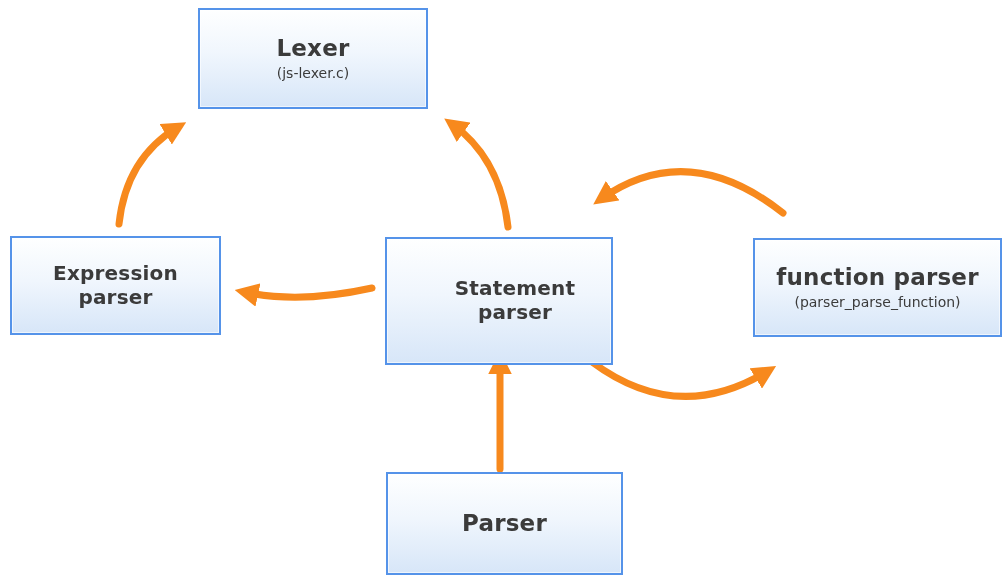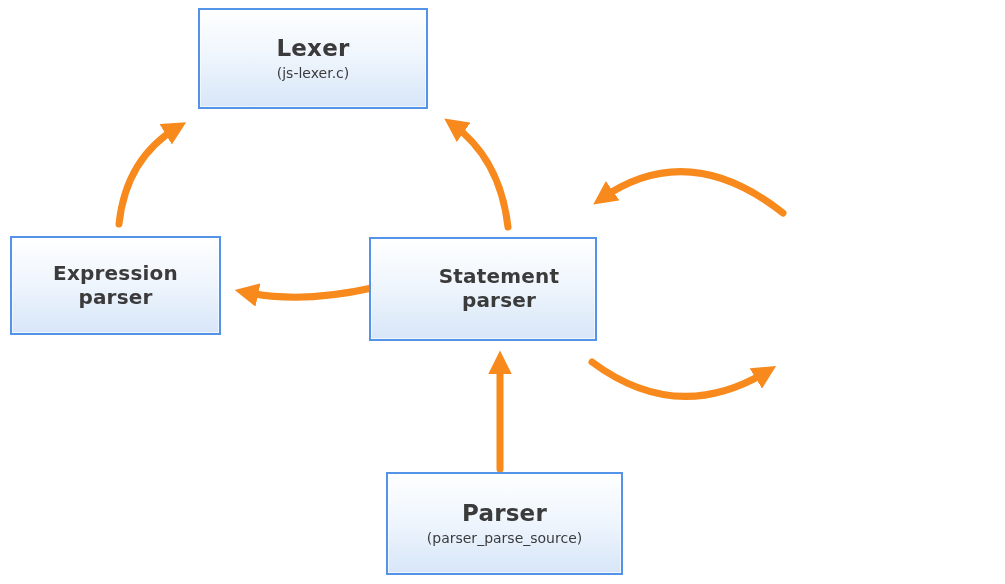--- a/index.html
+++ b/index.html
@@ -88,24 +88,27 @@
   <div class="node" style="left:198px; top:8px; width:230px; height:101px;">
     <div class="label">Lexer</div>
     <div class="sub">(js-lexer.c)</div>
   </div>
 
   <div class="node small-label" style="left:10px; top:236px; width:211px; height:99px;gap:21px;">
     <div class="label">Expression
 parser</div>
   </div>
 
-  <div class="node small-label" style="left:369px; top:237px; width:228px; height:104px;padding-left:32px;">
+  <div class="node small-label" style="left:385px; top:237px; width:228px; height:128px;padding-left:32px;">
     <div class="label">Statement
 parser</div>
   </div>
 
+  <div class="node" style="left:753px; top:238px; width:249px; height:99px;">
+    <div class="label">function parser</div>
+    <div class="sub">(parser_parse_function)</div>
+  </div>
 
   <div class="node" style="left:386px; top:472px; width:237px; height:103px;">
     <div class="label">Parser</div>
-    <div class="sub">(parser_parse_source)</div>
   </div>
 
 </div>
 
 </body></html>

